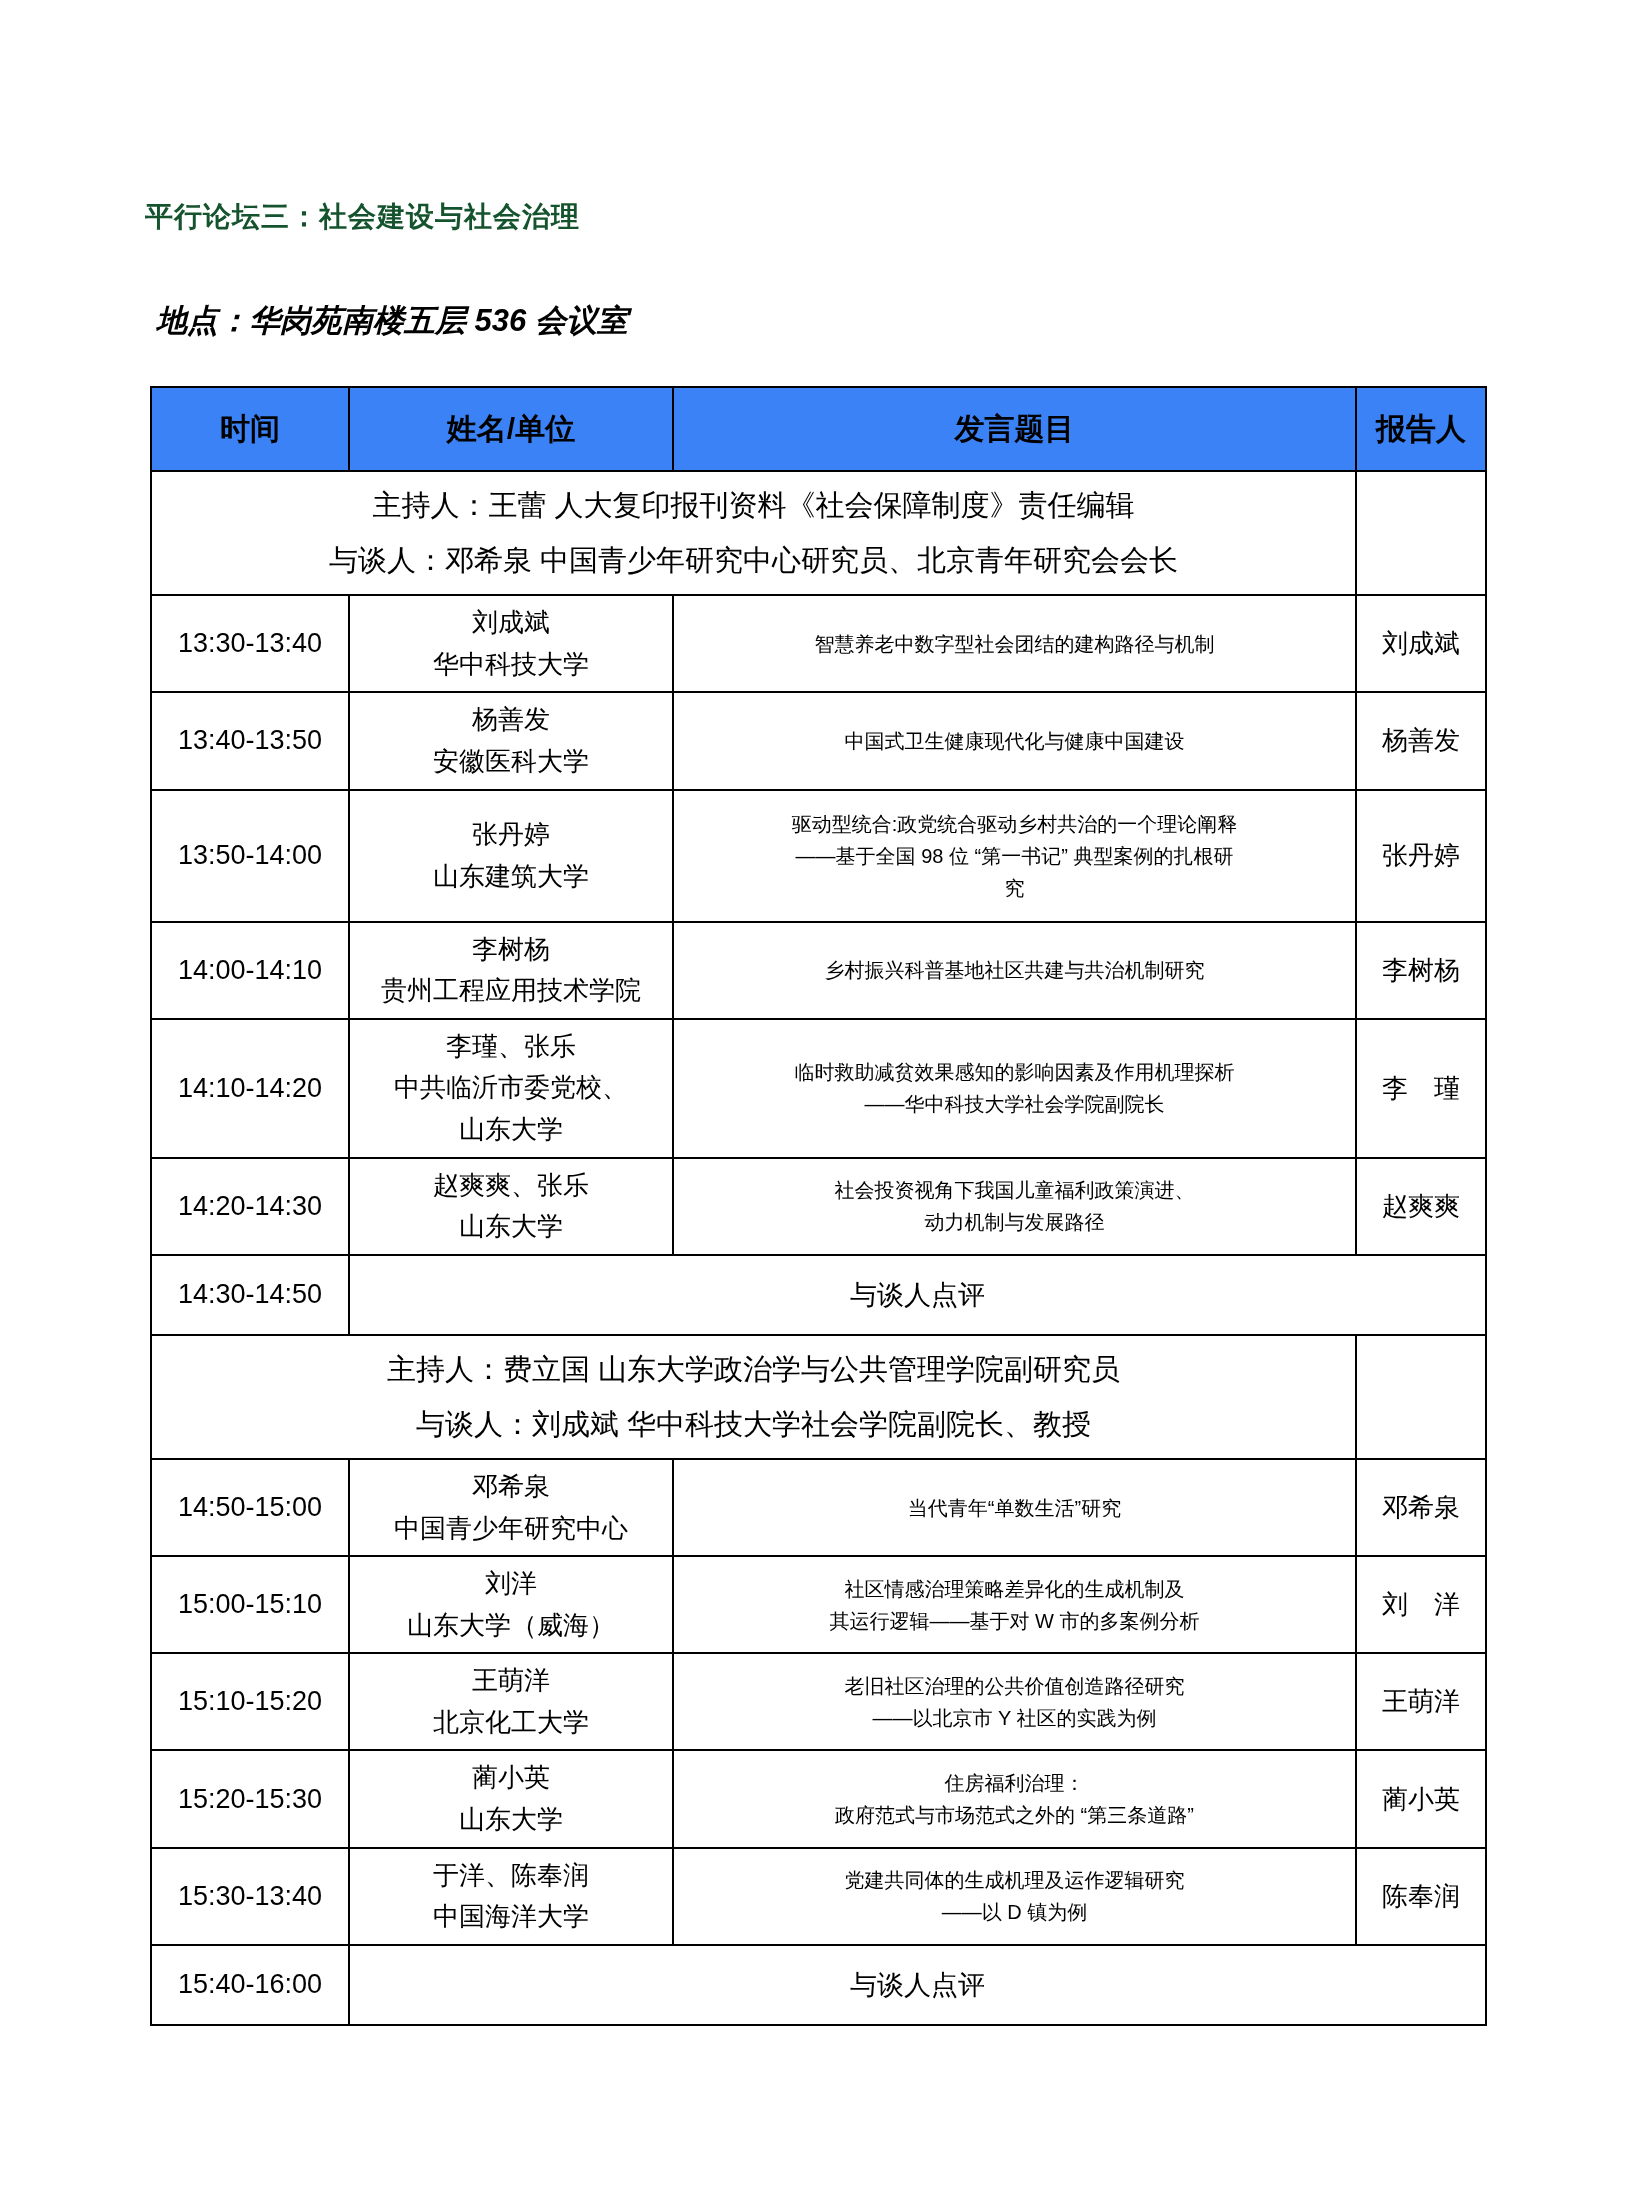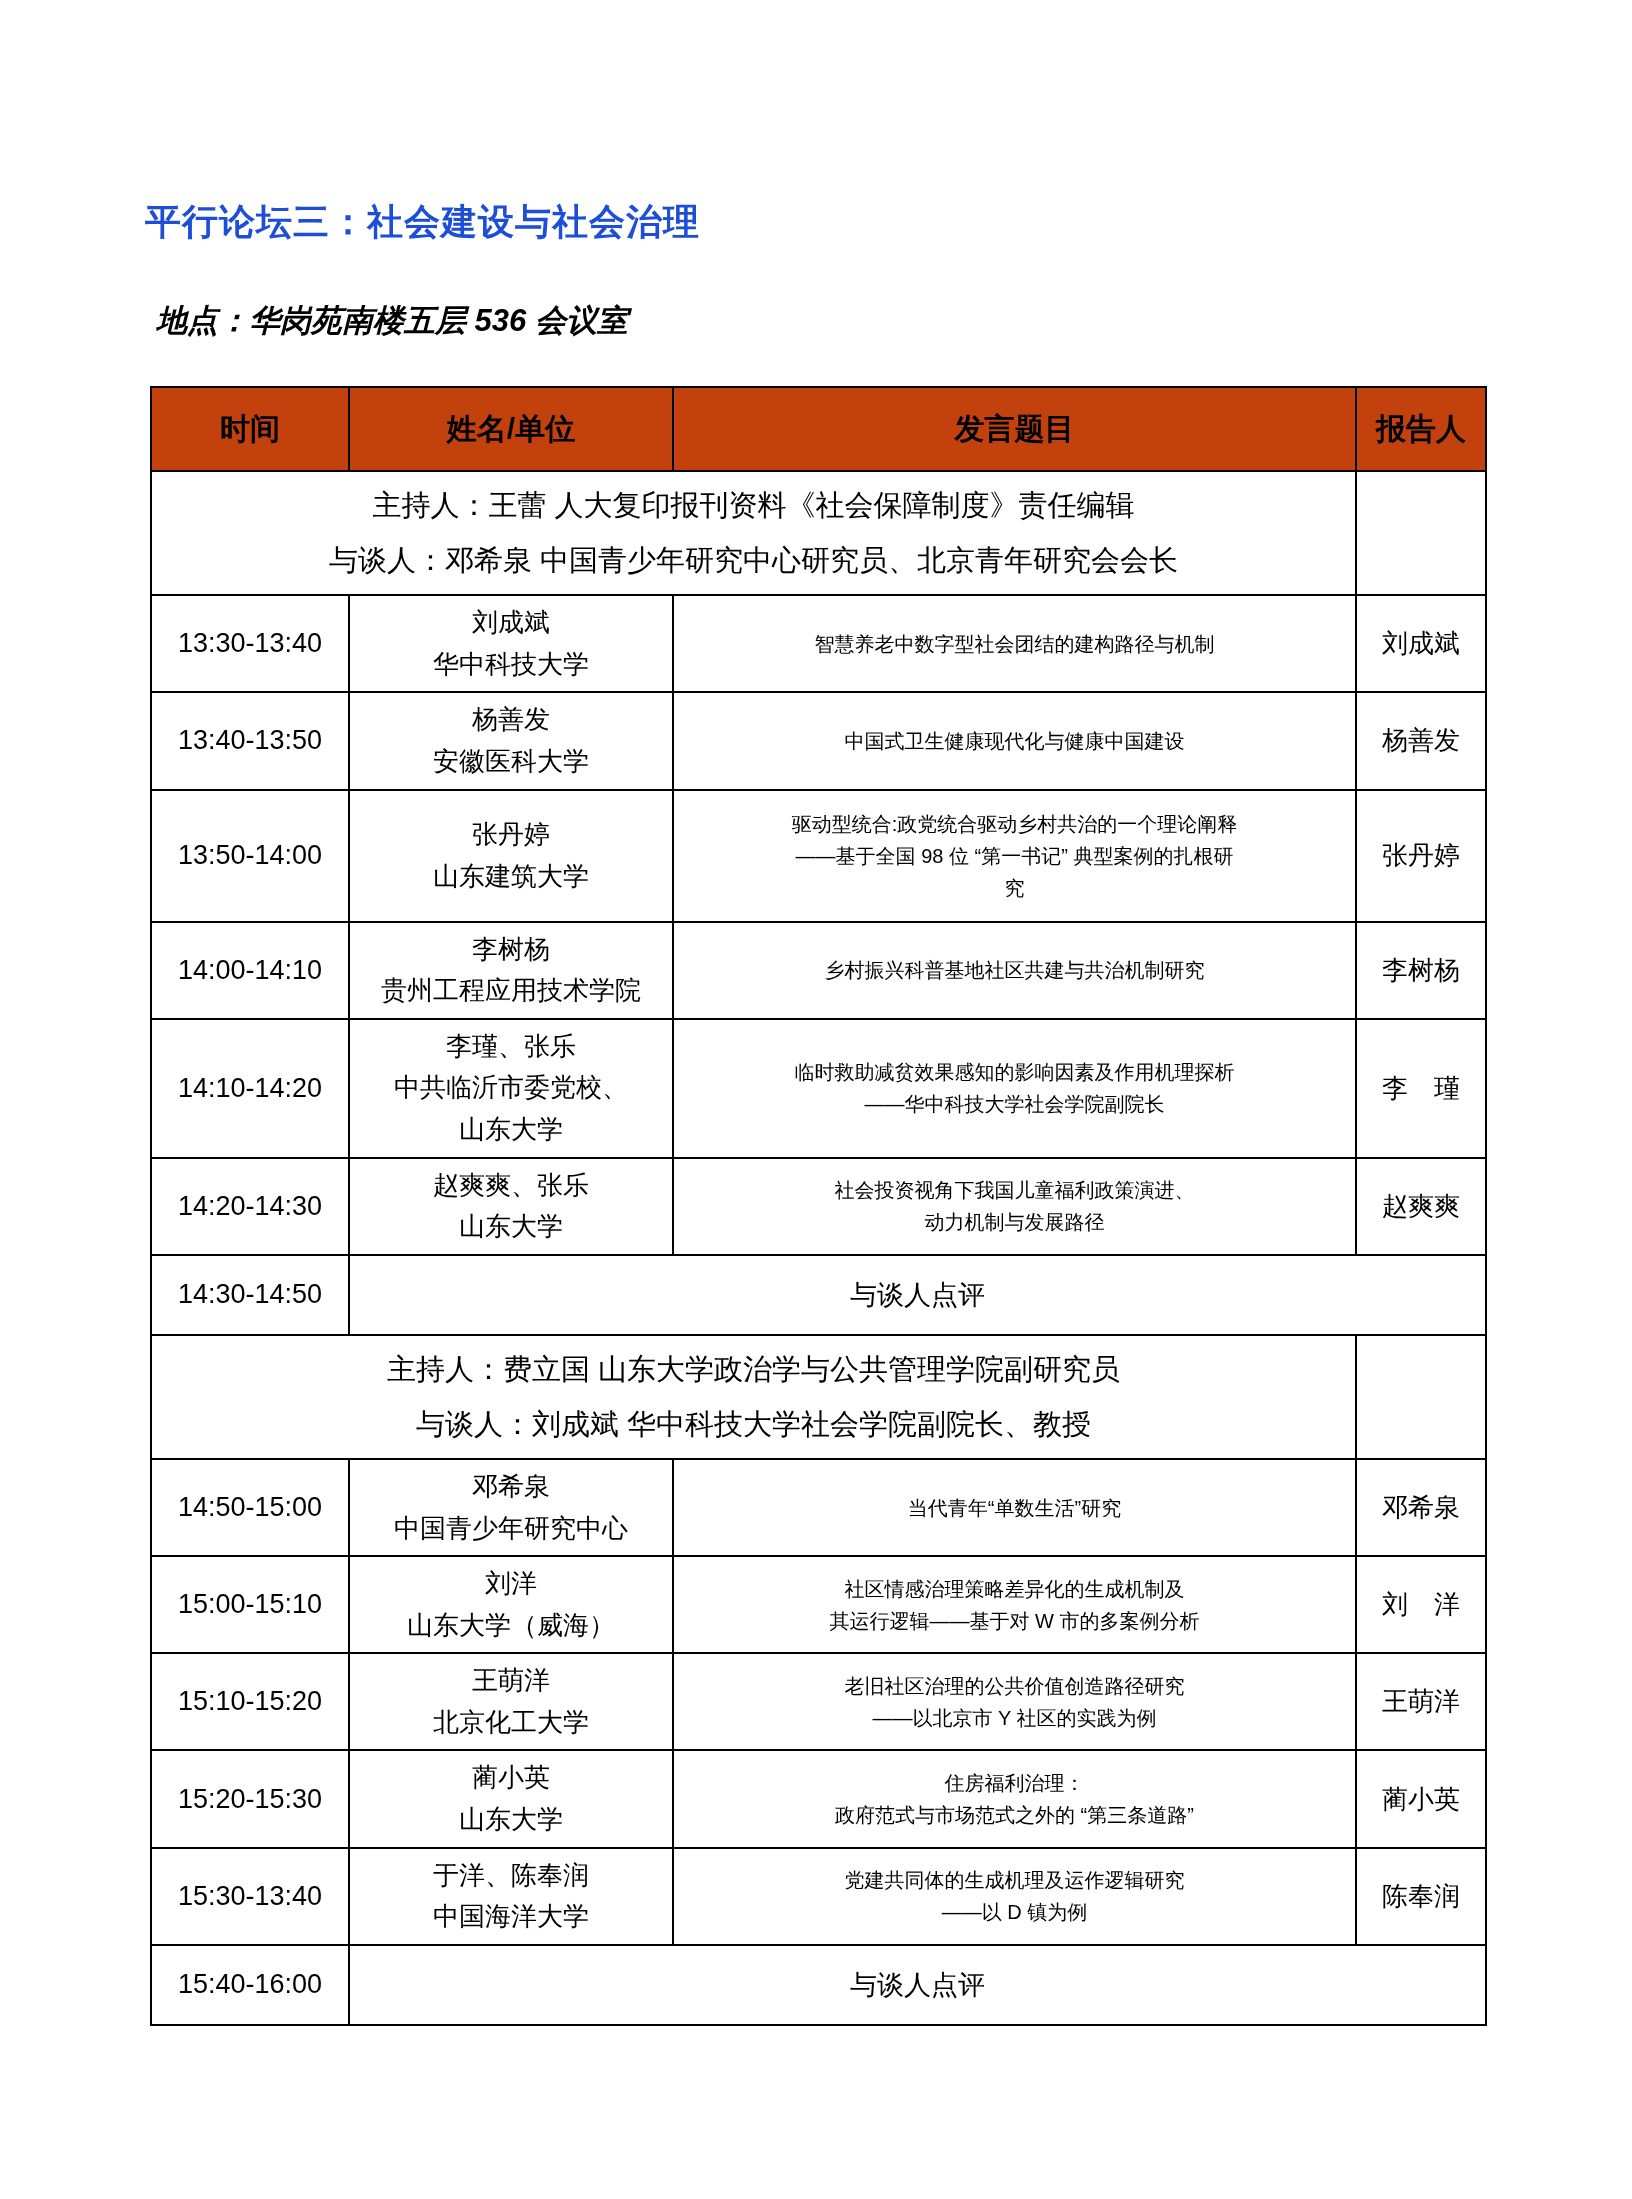--- a/index.html
+++ b/index.html
@@ -11,23 +11,23 @@
     width: 1632px;
     height: 2199px;
     font-family: "Liberation Sans", "DejaVu Sans", sans-serif;
     color: #000000;
     position: relative;
   }
   .page-title {
     position: absolute;
     left: 145px;
     top: 198px;
-    font-size: 36px;
-    font-weight: bold;
-    color: #1d4ed8;
+    font-size: 28px;
+    font-weight: bold;
+    color: #14532d;
     letter-spacing: 1px;
     white-space: nowrap;
   }
   .location-line {
     position: absolute;
     left: 156px;
     top: 300px;
     font-size: 31px;
     font-weight: bold;
     color: #000000;
@@ -48,21 +48,21 @@
     text-align: center;
     font-weight: normal;
     padding: 6px 8px;
     box-sizing: border-box;
   }
   col.c-time { width: 198px; }
   col.c-name { width: 324px; }
   col.c-topic { width: 683px; }
   col.c-reporter { width: 130px; }
   tr.header-row th {
-    background: #c2410c;
+    background: #3b82f6;
     font-size: 30px;
     font-weight: bold;
     height: 84px;
     padding: 4px 6px;
   }
   td.moderator-cell {
     text-align: left;
     font-size: 29px;
     font-weight: bold;
     padding: 14px 12px;

